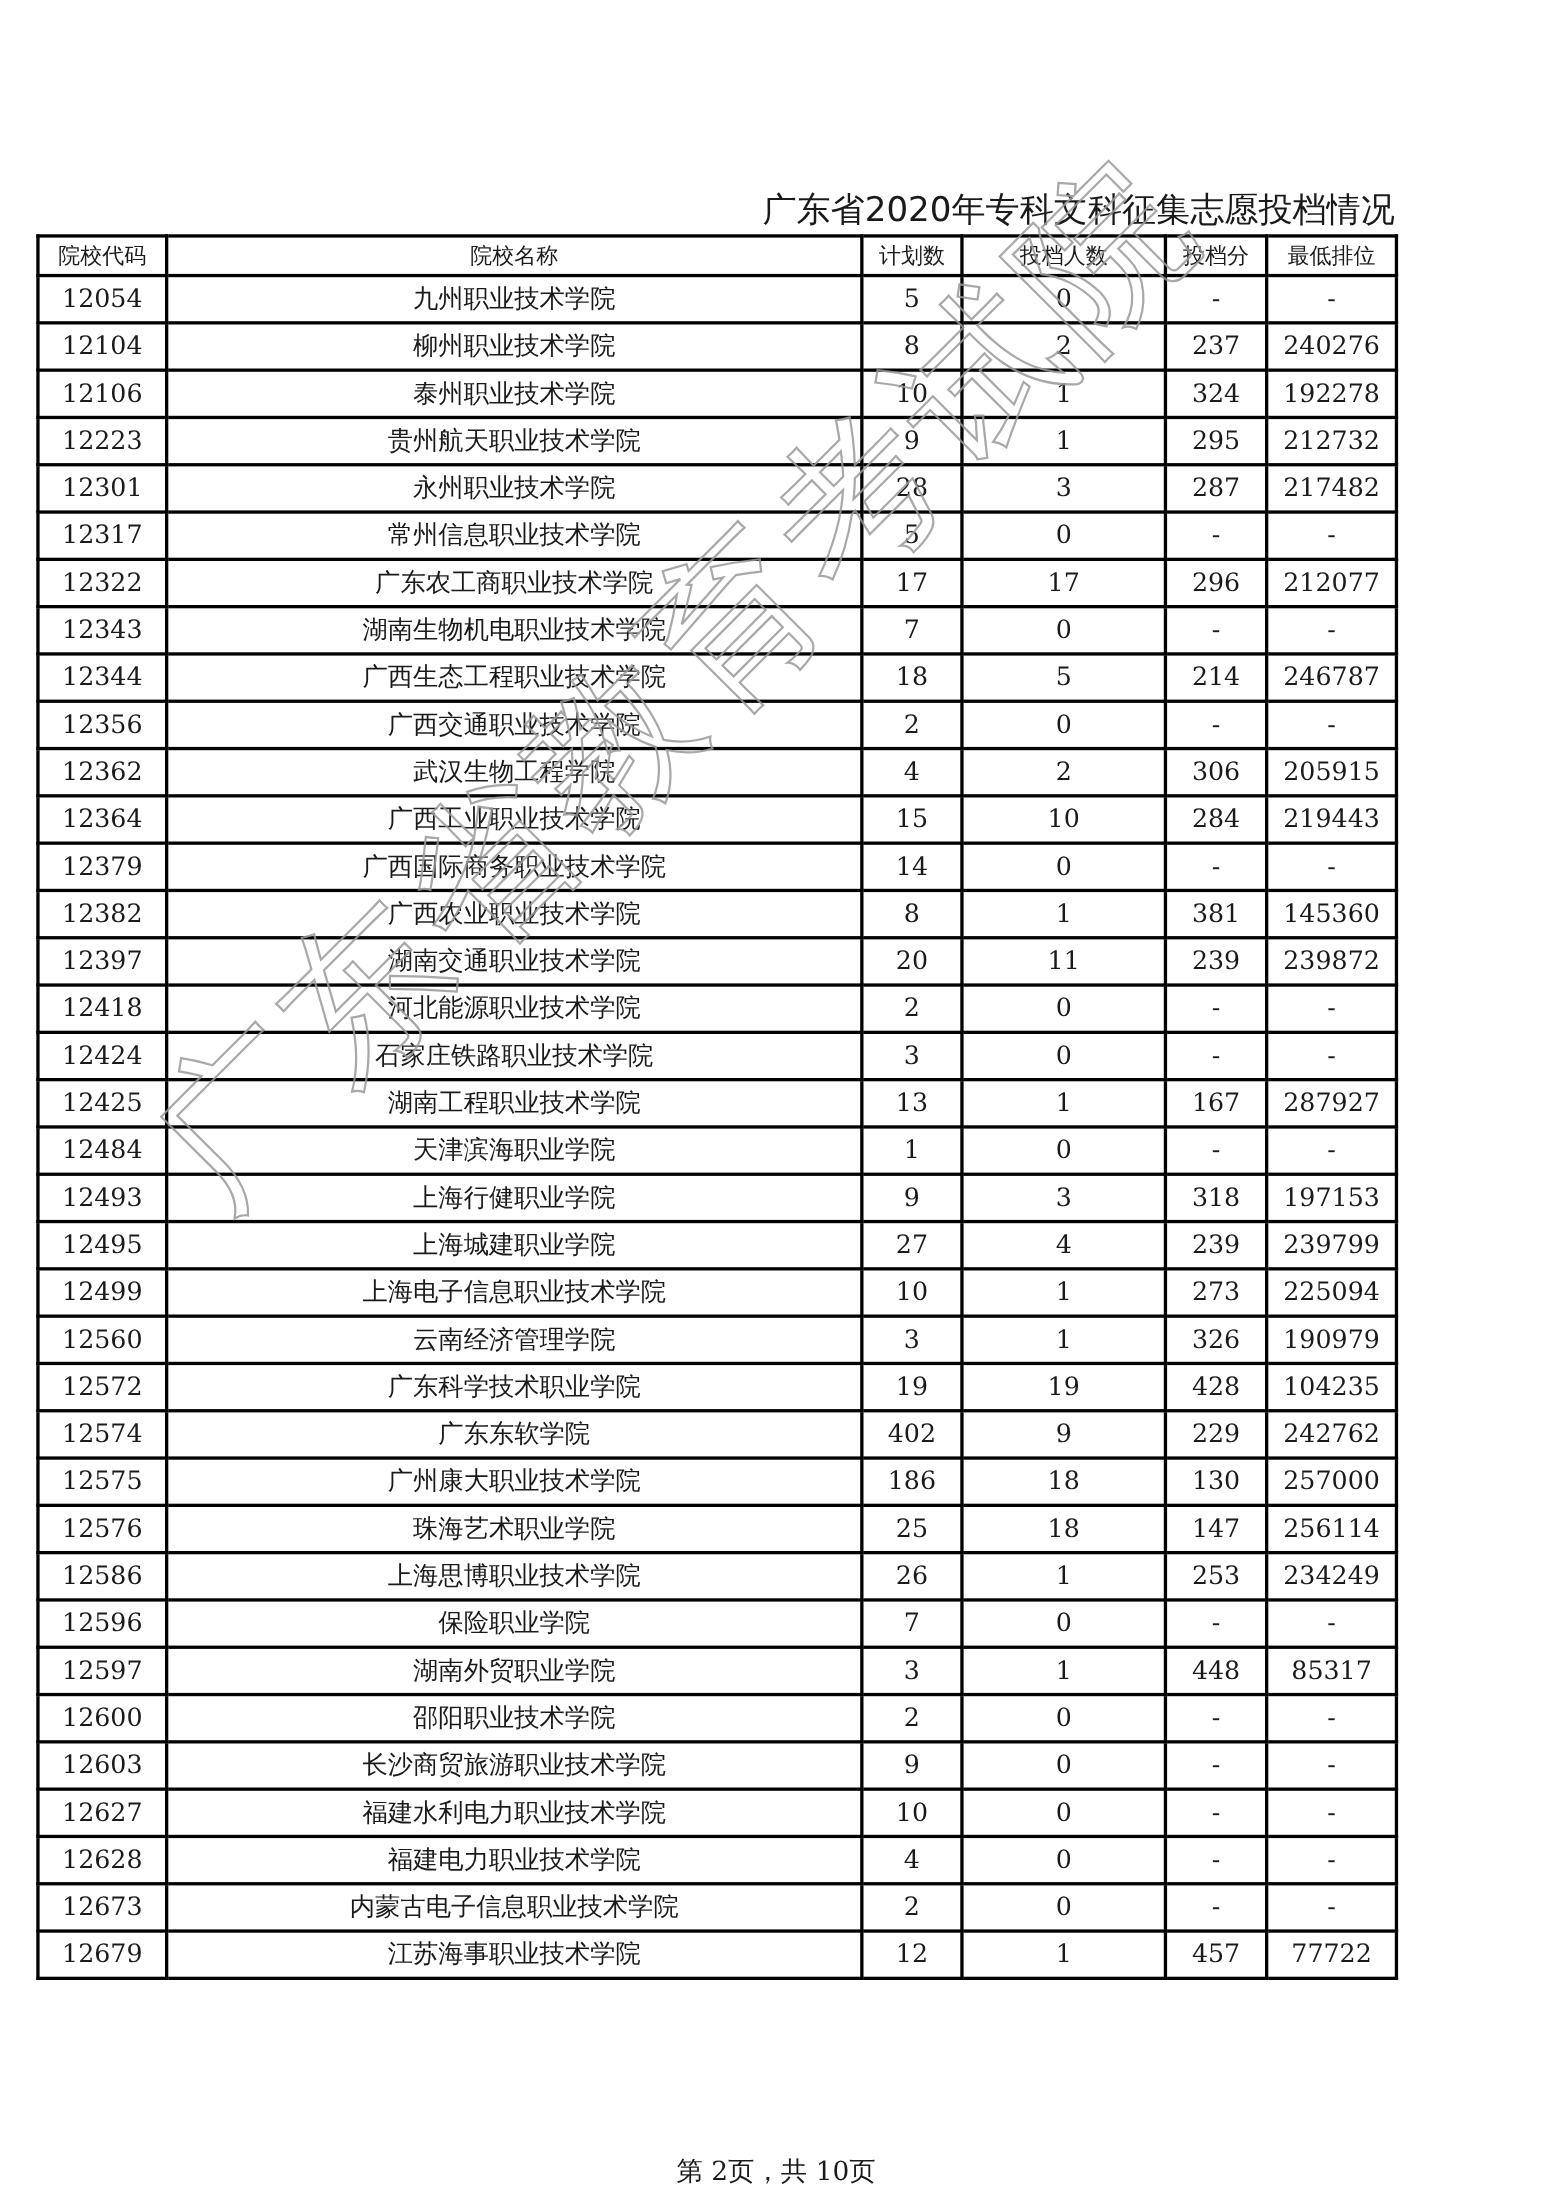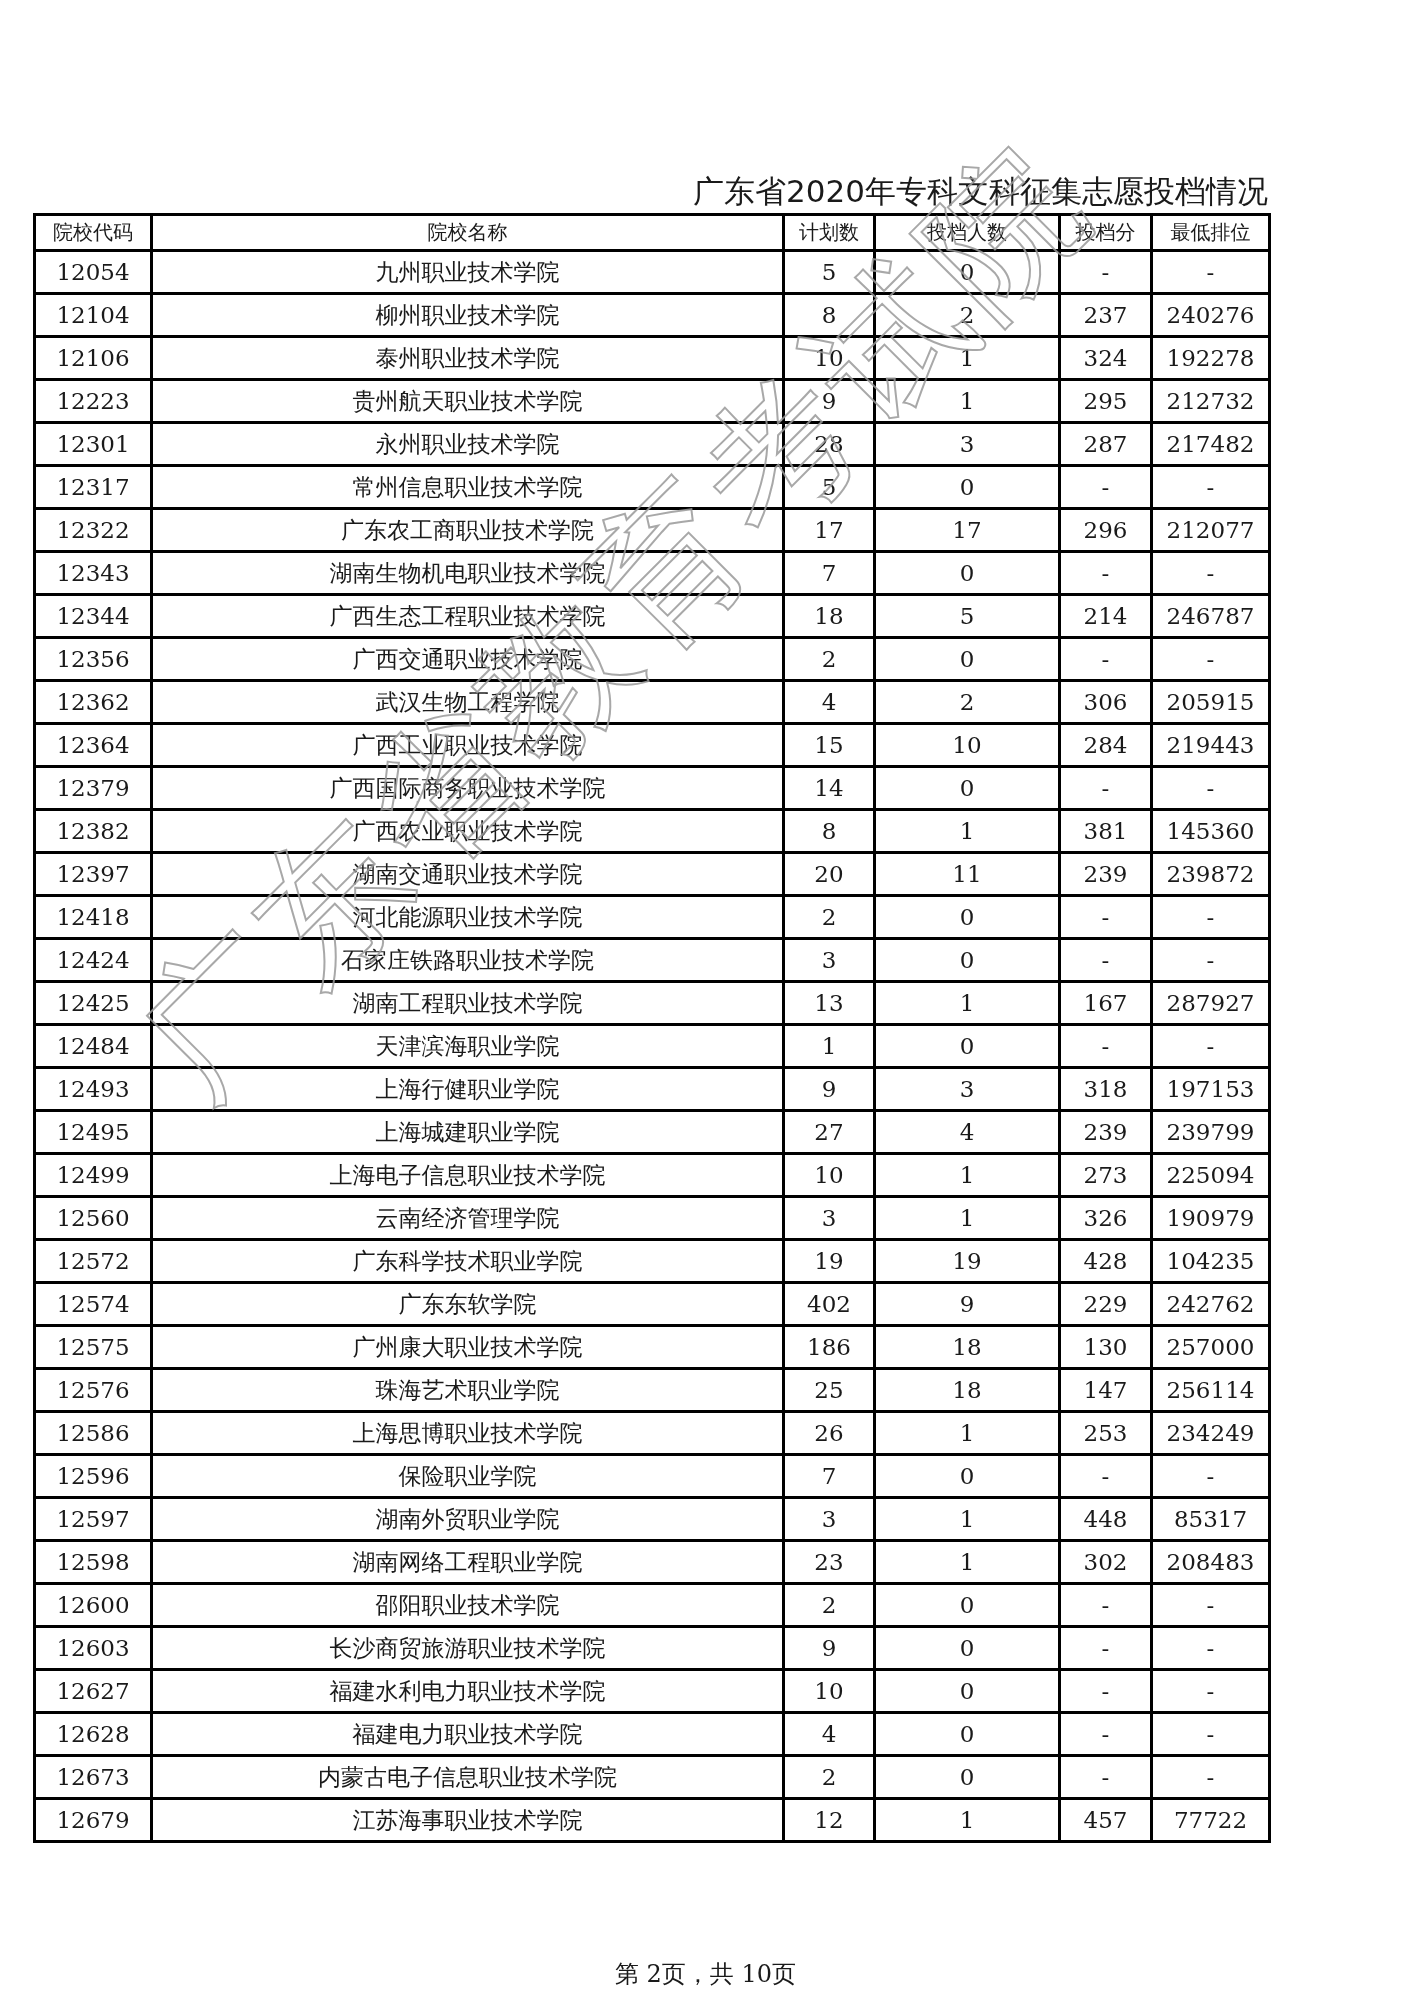--- a/index.html
+++ b/index.html
@@ -302,28 +302,20 @@
       </tr>
       <tr>
         <td>12597</td>
         <td>湖南外贸职业学院</td>
         <td>3</td>
         <td>1</td>
         <td>448</td>
         <td>85317</td>
       </tr>
       <tr>
-        <td>12598</td>
-        <td>湖南网络工程职业学院</td>
-        <td>23</td>
-        <td>1</td>
-        <td>302</td>
-        <td>208483</td>
-      </tr>
-      <tr>
         <td>12600</td>
         <td>邵阳职业技术学院</td>
         <td>2</td>
         <td>0</td>
         <td>-</td>
         <td>-</td>
       </tr>
       <tr>
         <td>12603</td>
         <td>长沙商贸旅游职业技术学院</td>

